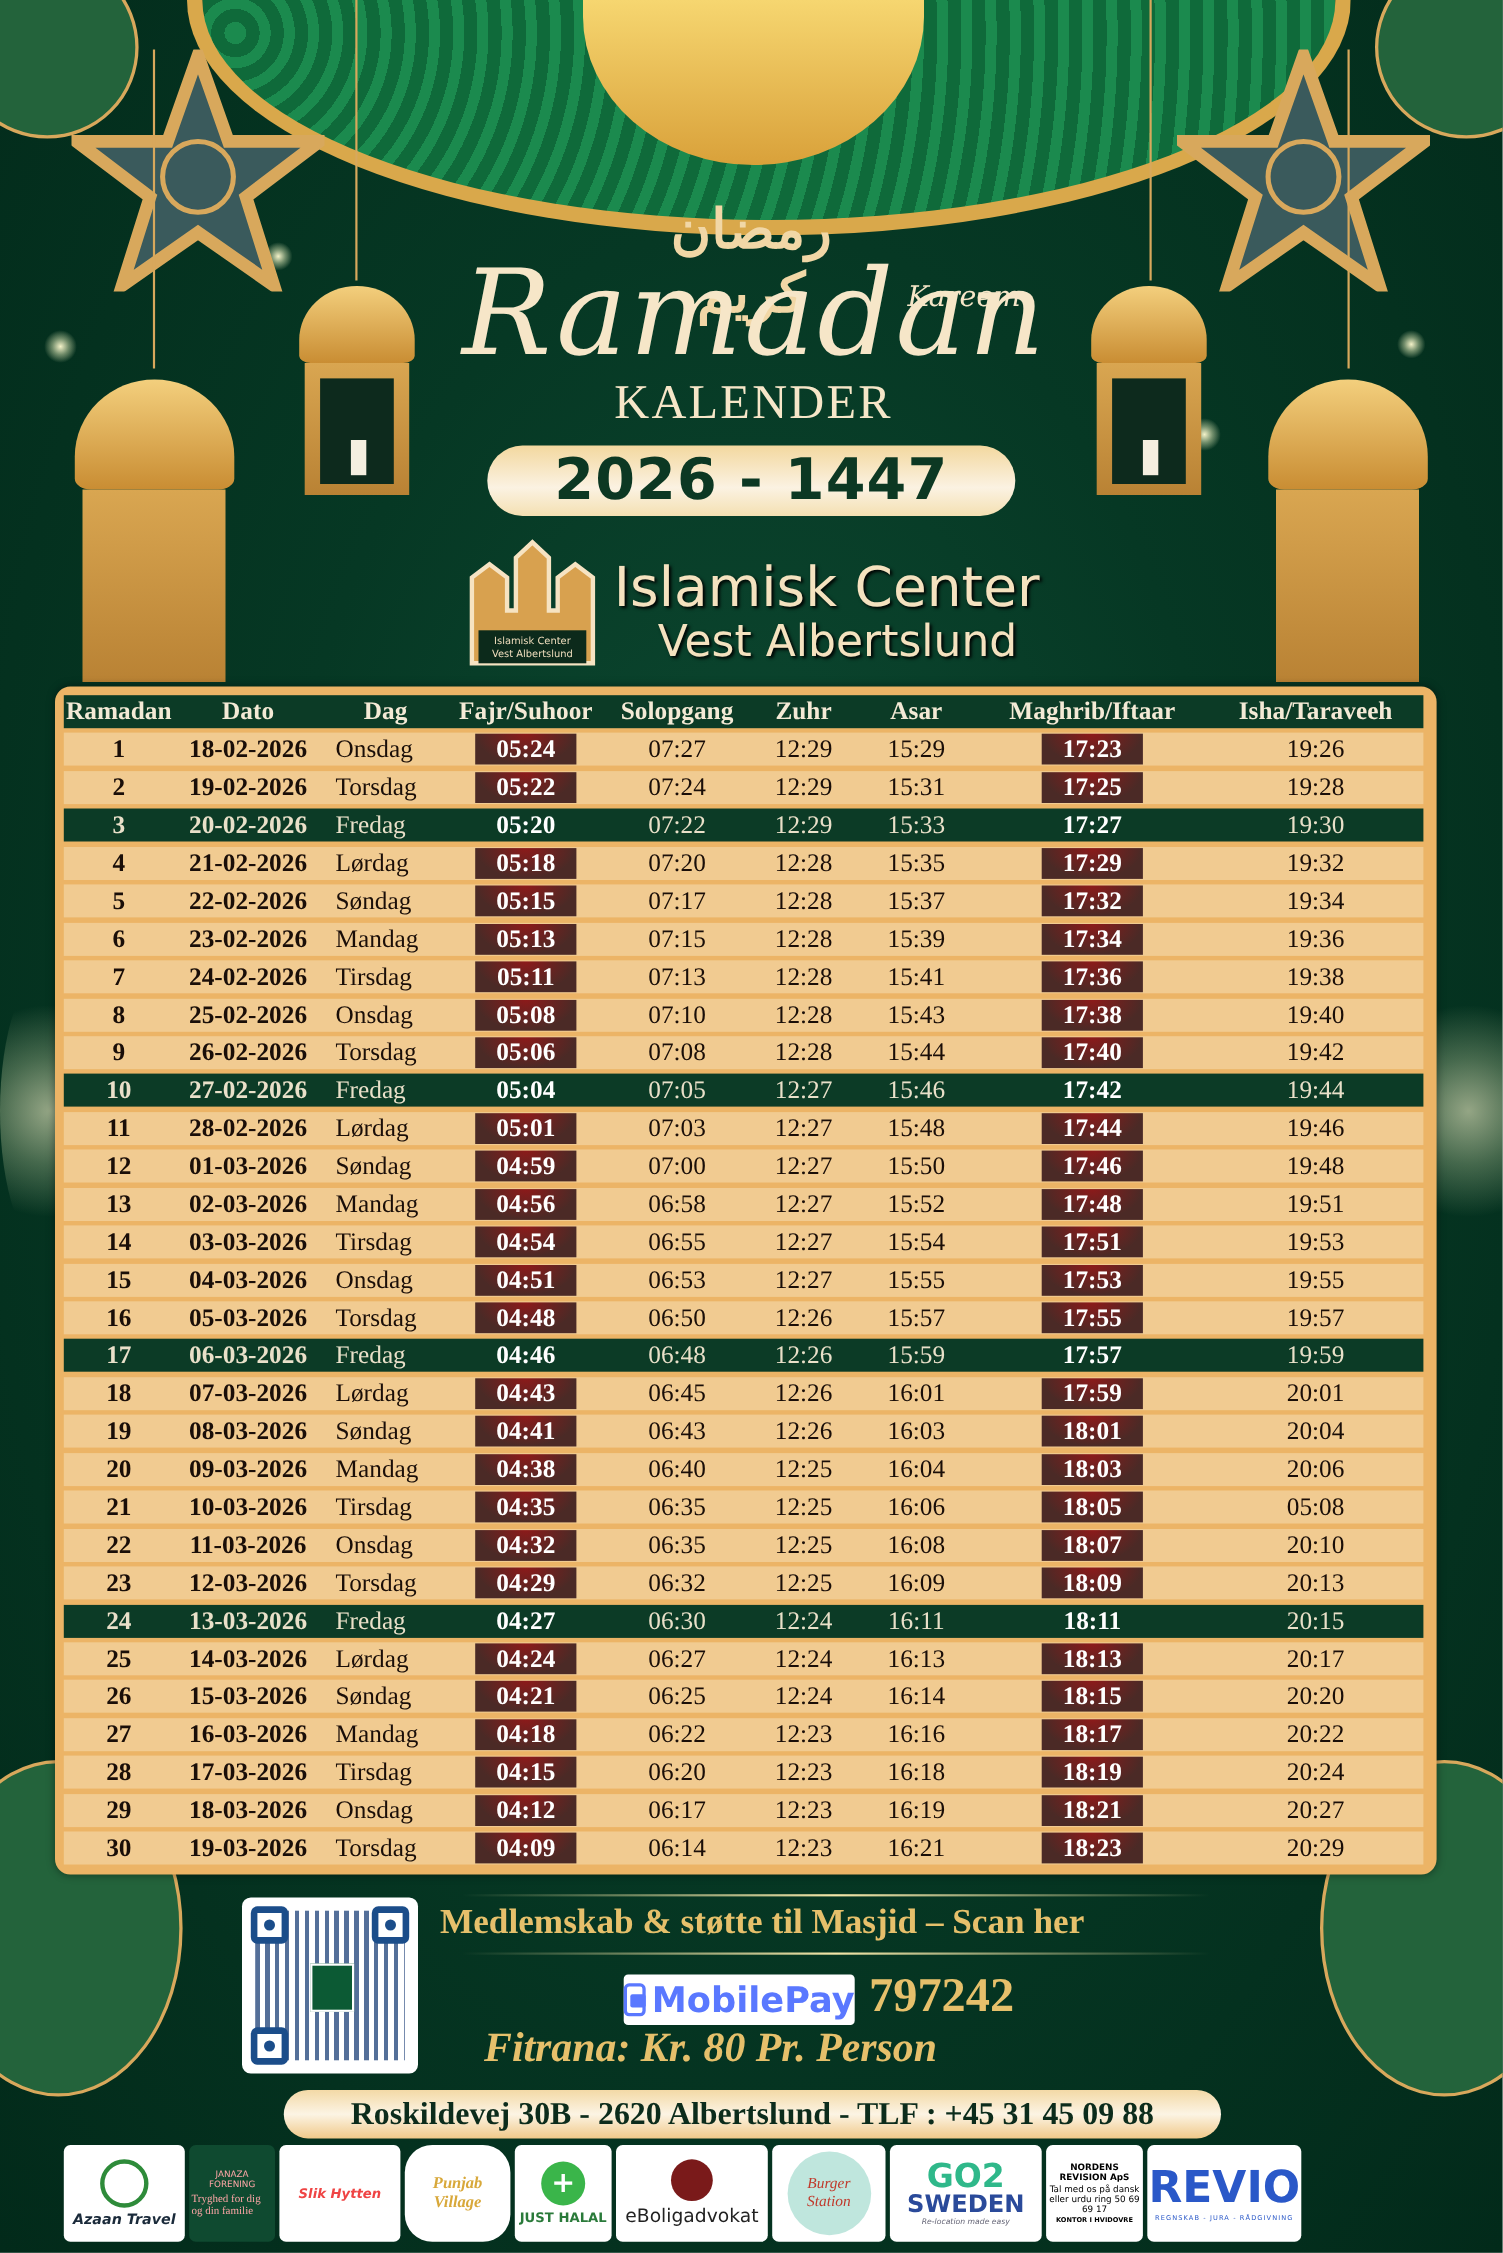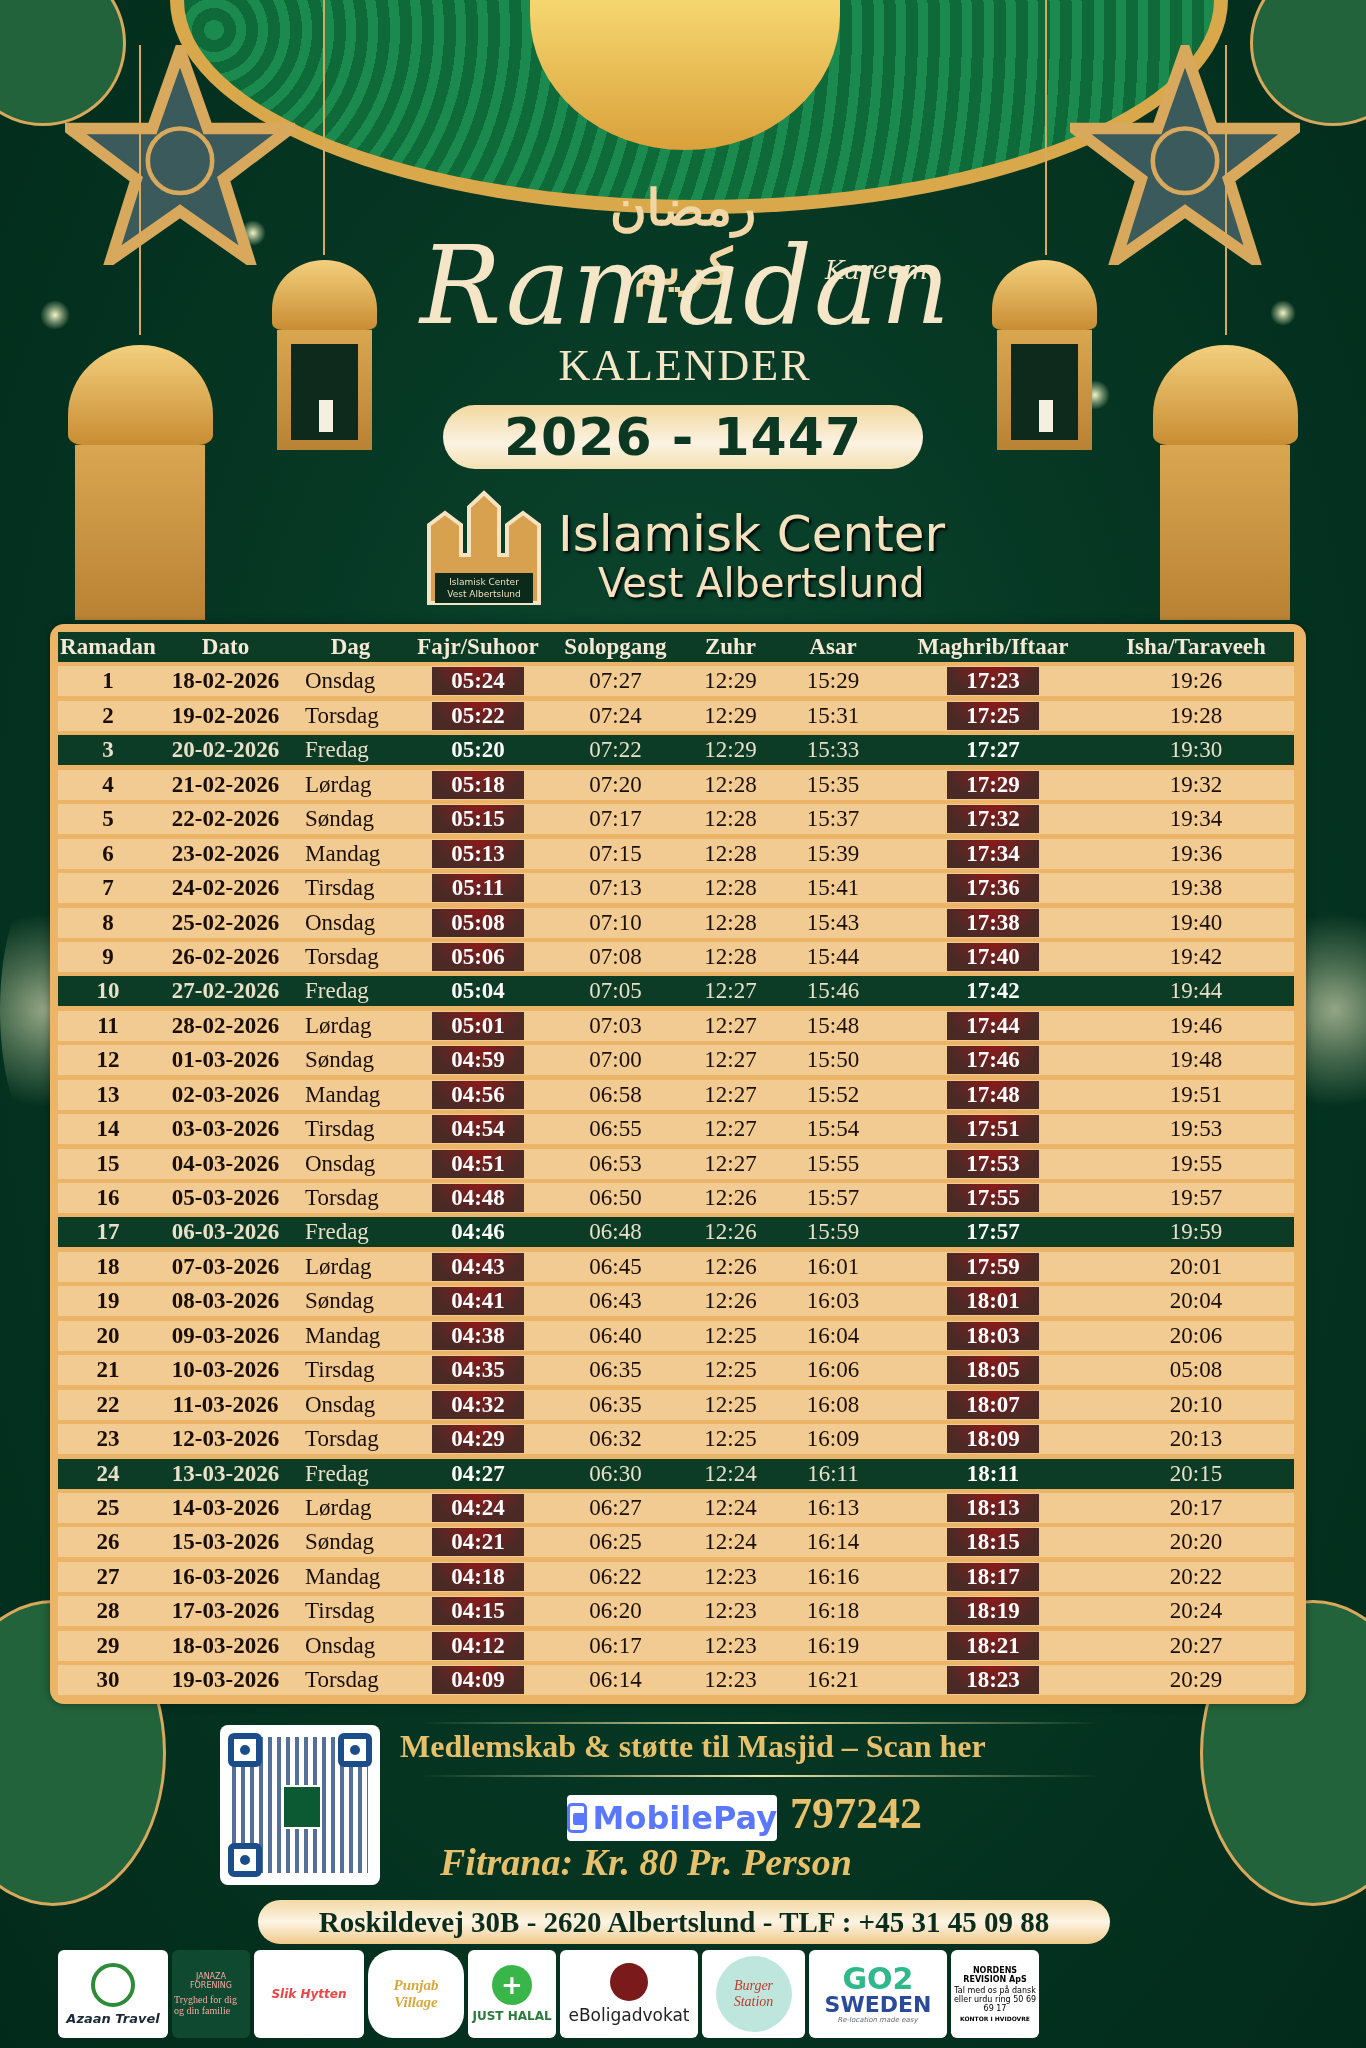--- a/index.html
+++ b/index.html
@@ -543,13 +543,17 @@
   <div class="sp" style="width:138px;">
     <div style="font-size:30px;font-weight:bold;color:#2fb88a;line-height:1;">GO2</div>
     <div style="font-size:22px;font-weight:bold;color:#2a4a9a;line-height:1;">SWEDEN</div>
     <div style="font-size:7px;color:#667;font-style:italic;">Re-location made easy</div>
   </div>
   <div class="sp" style="width:88px;">
     <div style="font-size:8px;font-weight:bold;">NORDENS REVISION ApS</div>
     <div style="font-size:8px;margin-top:2px;">Tal med os på dansk eller urdu ring 50 69 69 17</div>
     <div style="font-size:6px;font-weight:bold;margin-top:2px;">KONTOR I HVIDOVRE</div>
   </div>
+  <div class="sp" style="width:140px;">
+    <div style="font-size:40px;font-weight:bold;color:#2a58c8;line-height:1;">REVIO</div>
+    <div style="font-size:6px;color:#2a58c8;letter-spacing:1px;margin-top:4px;">REGNSKAB - JURA - RÅDGIVNING</div>
+  </div>
 </div>
 
 </body></html>

